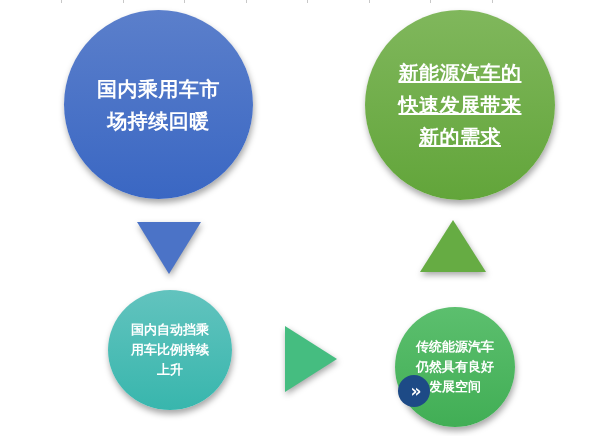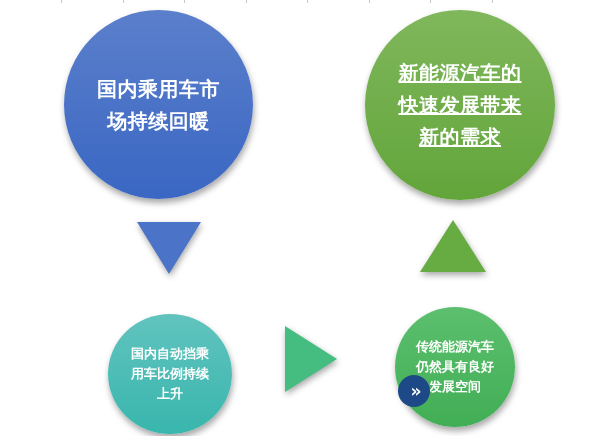--- a/index.html
+++ b/index.html
@@ -8,21 +8,21 @@
   .tick { position:absolute; top:0; width:1px; height:3px; background:#c8c8c8; }
   .circle { position:absolute; border-radius:50%; display:flex; align-items:center; justify-content:center;
             text-align:center; color:#ffffff; font-weight:bold; box-shadow: 1px 4px 6px rgba(0,0,0,0.35); }
   .circle .txt { white-space:pre-line; }
   .big .txt { font-size:20px; line-height:32px; letter-spacing:0.5px; }
   .small .txt { font-size:13px; line-height:20px; }
   #c-blue { left:64px; top:10px; width:189px; height:189px;
             background: linear-gradient(to bottom, #5b7fcb 0%, #3a67c3 100%); }
   #c-green-top { left:365px; top:10px; width:190px; height:190px;
             background: linear-gradient(to bottom, #80b75c 0%, #62a53a 100%); text-decoration: underline; }
-  #c-teal { left:108px; top:314px; width:124px; height:120px;
+  #c-teal { left:108px; top:290px; width:124px; height:120px;
             background: linear-gradient(to bottom, #62c3be 0%, #38b6ad 100%); }
   #c-green-bot { left:395px; top:307px; width:120px; height:120px;
             background: linear-gradient(to bottom, #5cbf6e 0%, #41ae55 100%); }
   .tri { position:absolute; width:0; height:0; filter: drop-shadow(1px 3px 3px rgba(0,0,0,0.35)); }
   #tri-down { left:137px; top:222px; border-left:32px solid transparent; border-right:32px solid transparent;
               border-top:52px solid #4b73c7; }
   #tri-right { left:285px; top:326px; border-top:33px solid transparent; border-bottom:33px solid transparent;
               border-left:52px solid #45bd80; }
   #tri-up { left:420px; top:220px; border-left:33px solid transparent; border-right:33px solid transparent;
               border-bottom:52px solid #66ac43; }

